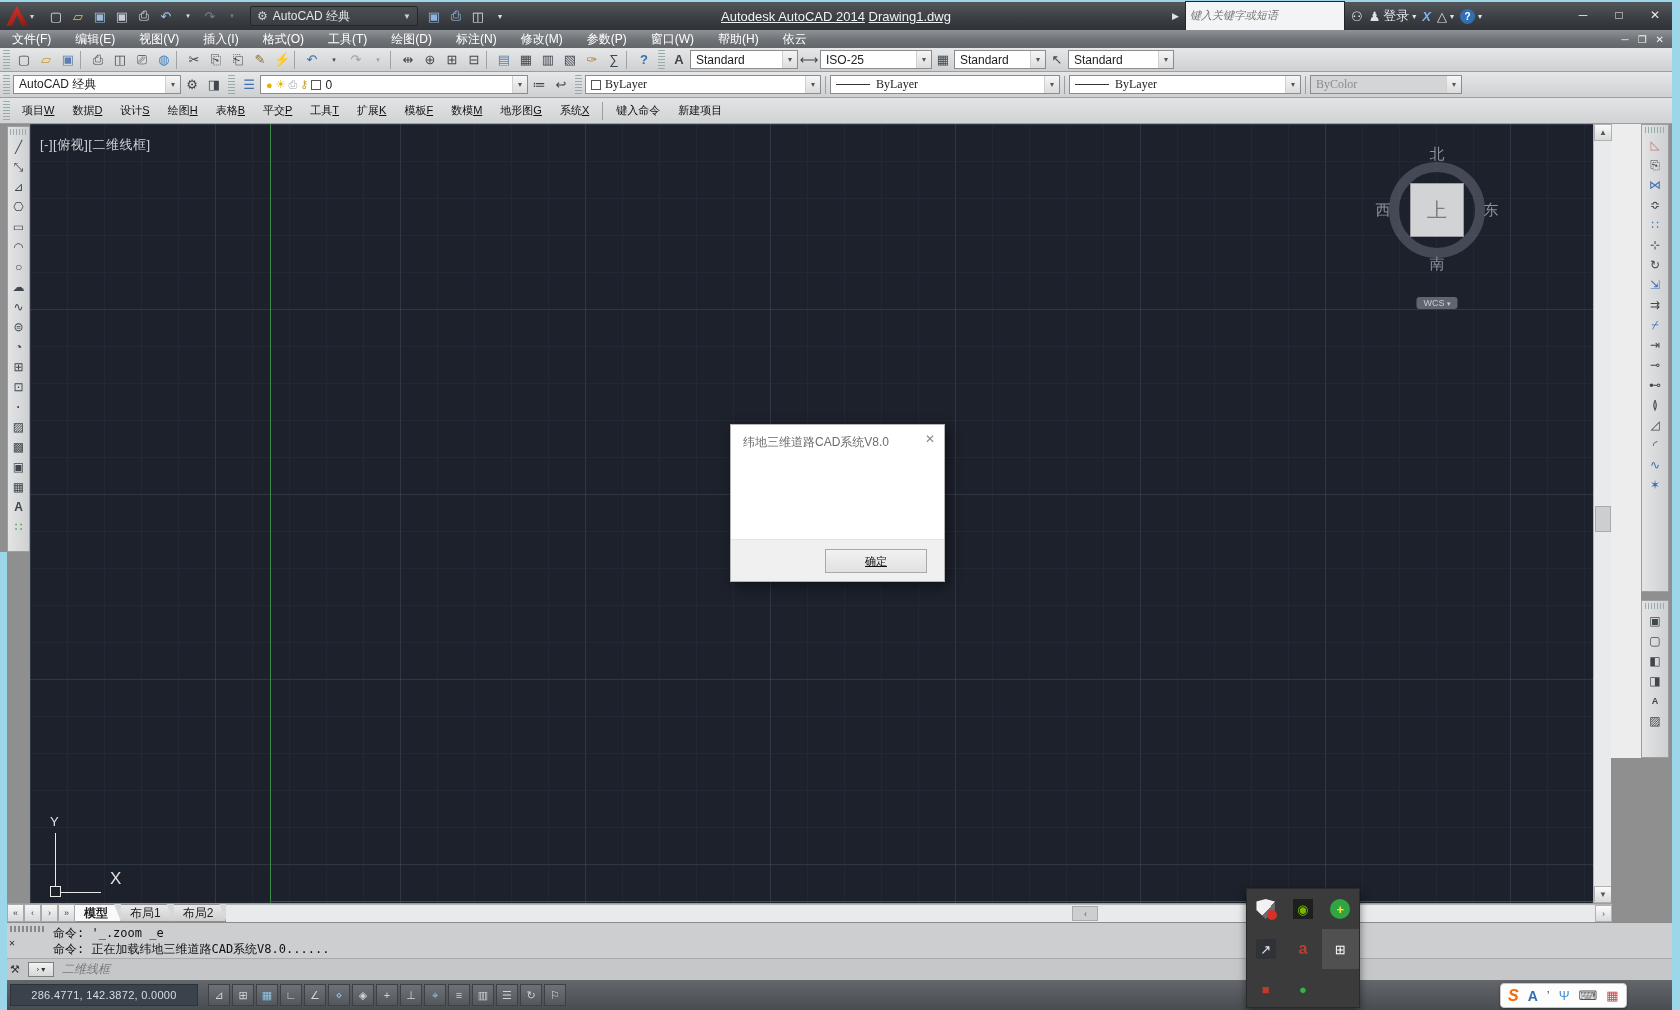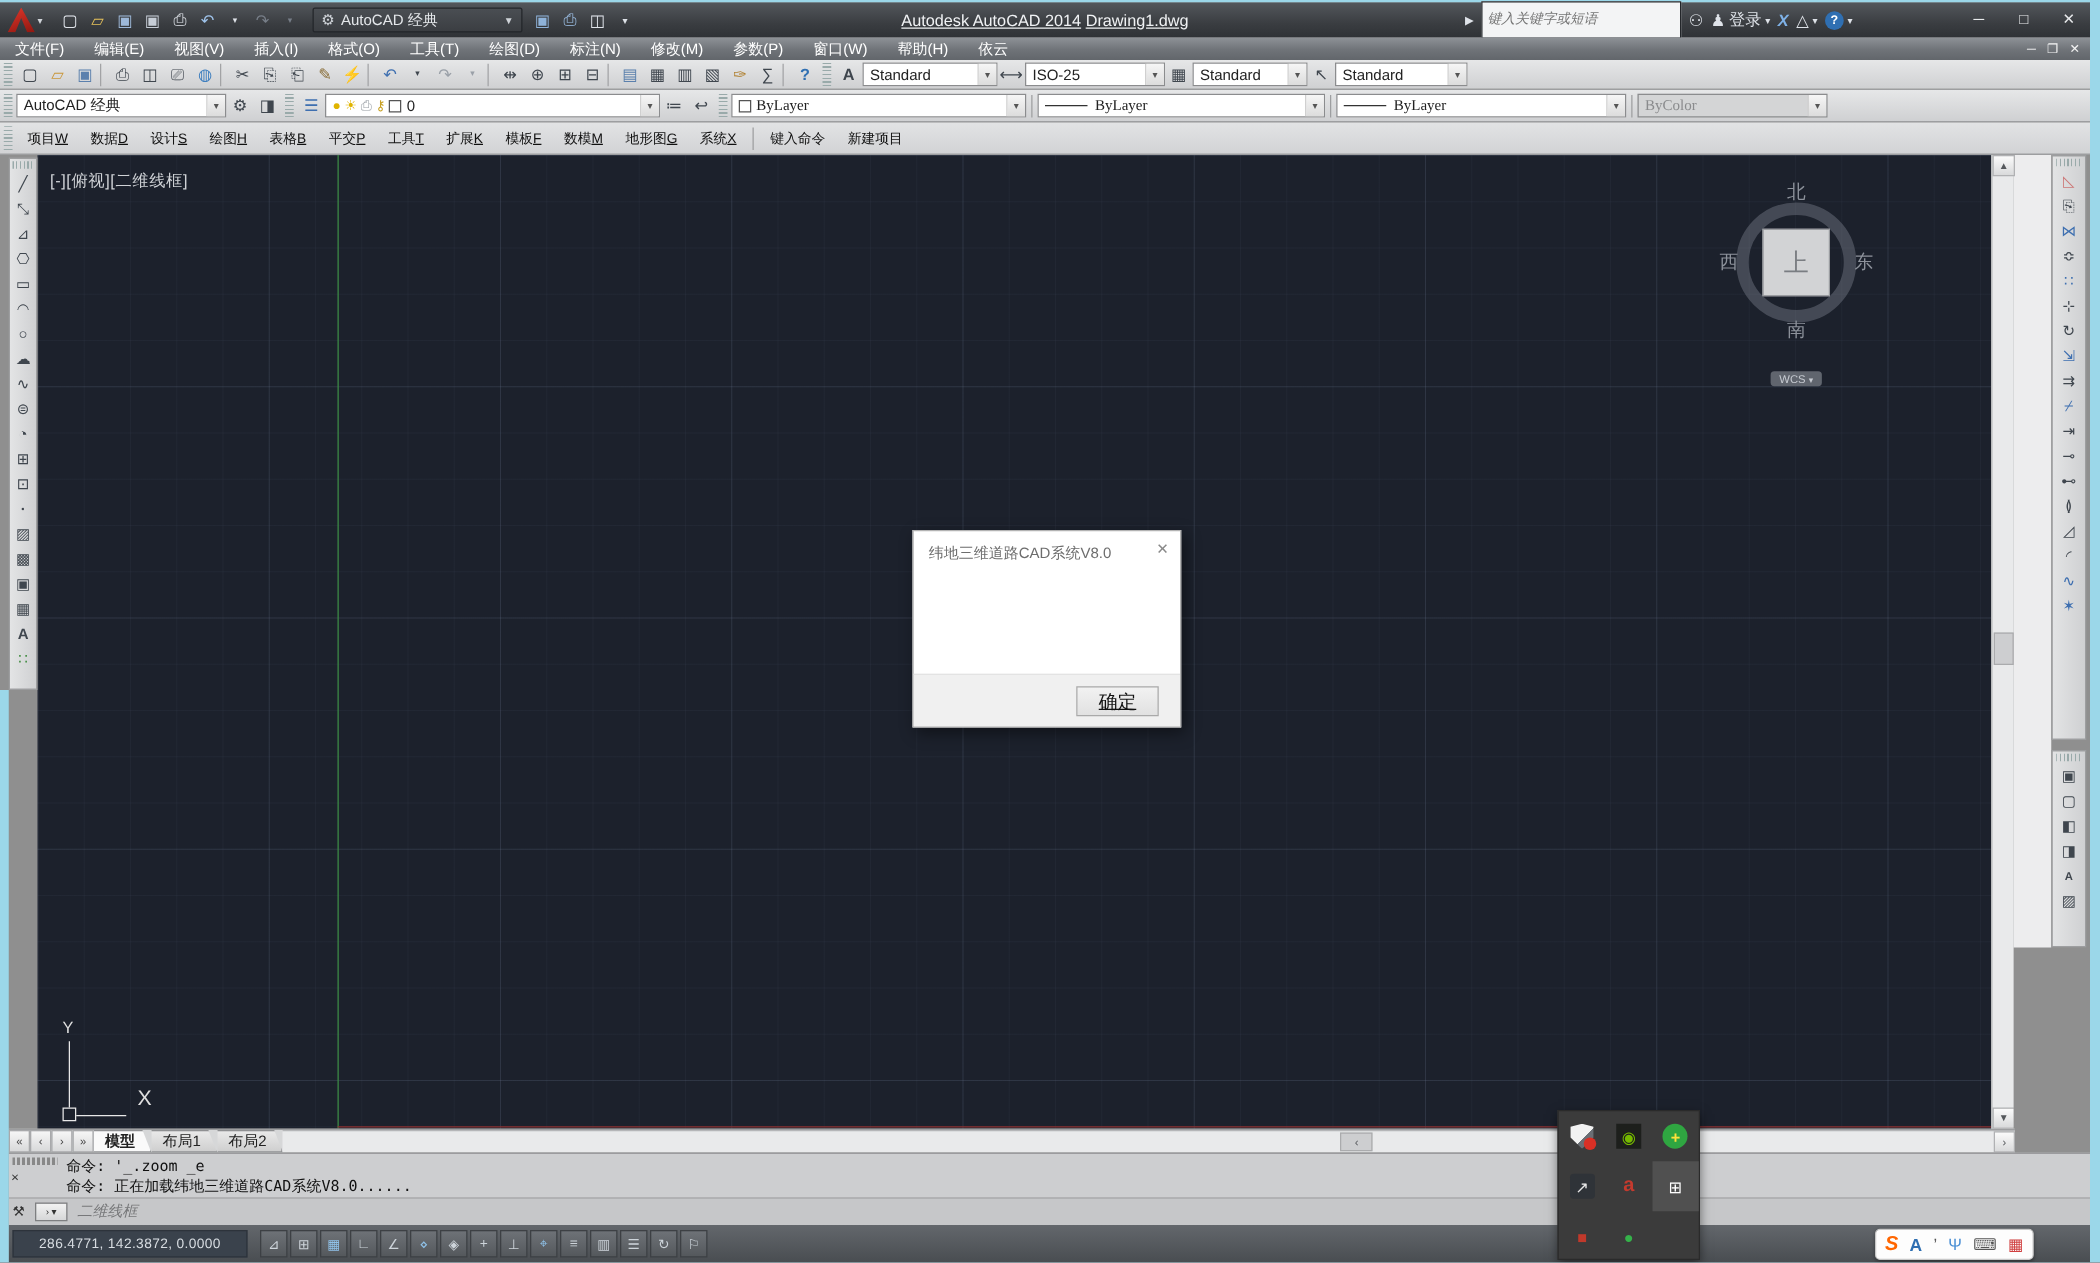--- a/index.html
+++ b/index.html
@@ -179,22 +179,22 @@
     border-radius:4px; box-shadow:0 1px 3px rgba(0,0,0,.35); display:flex; align-items:center; padding:0 7px; gap:9px; z-index:70; }
   .sg-item { font-size:13px; cursor:pointer; line-height:1; }
 
   
   .dialog { position:absolute; left:730px; top:424px; width:215px; height:158px; background:#fff;
     border:1px solid #b3b3b3; box-shadow:3px 4px 12px rgba(0,0,0,.45); z-index:50; }
   .dlg-title { position:absolute; left:12px; top:9px; font-size:12px; color:#6d6d6d; }
   .dlg-close { position:absolute; right:9px; top:7px; font-size:12px; color:#888; cursor:pointer; }
   .dlg-msg { position:absolute; left:14px; top:52px; font-size:12px; color:#151515; line-height:20px; }
   .dlg-footer { position:absolute; left:0; bottom:0; width:100%; height:42px; background:#f0f0f0; border-top:1px solid #e3e3e3; }
-  .dlg-ok { position:absolute; right:17px; top:9px; width:66px; height:24px; background:linear-gradient(#f2f2f2,#e1e1e1);
-    border:1px solid #a9a9a9; font-size:15px; color:#111; cursor:pointer; font-family:"Liberation Sans",sans-serif;text-decoration:underline; }
+  .dlg-ok { position:absolute; right:17px; top:9px; width:102px; height:24px; background:linear-gradient(#f2f2f2,#e1e1e1);
+    border:1px solid #a9a9a9; font-size:11px; color:#111; cursor:pointer; font-family:"Liberation Sans",sans-serif;text-decoration:underline; }
 
   .left-desktop-strip { position:absolute; left:0; top:552px; width:7px; height:458px; background:#9bd7e9; z-index:40; }
 </style>
 </head>
 <body>
 
 <div id="app">
   <div class="window">
 
     <div class="titlebar">

